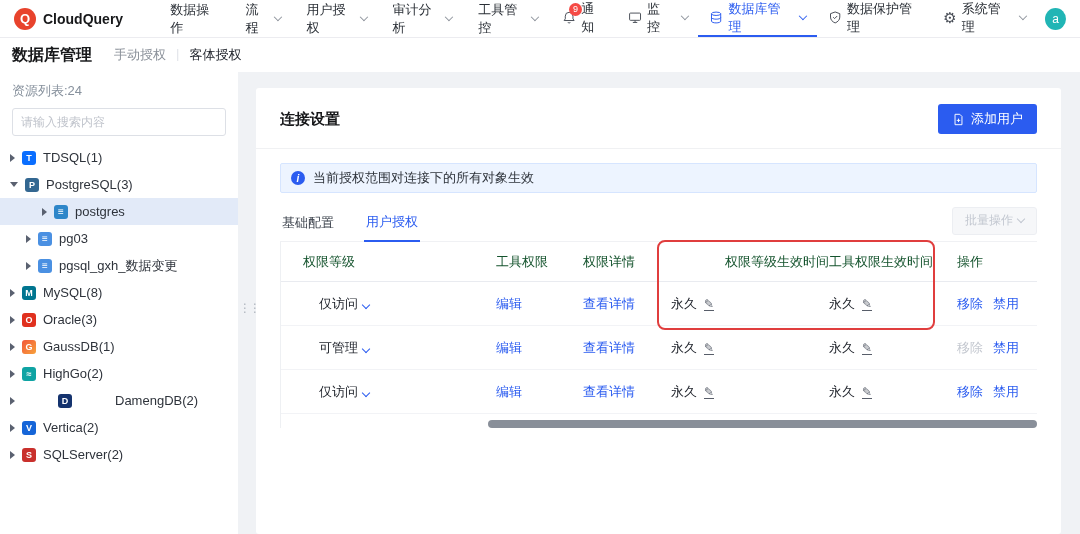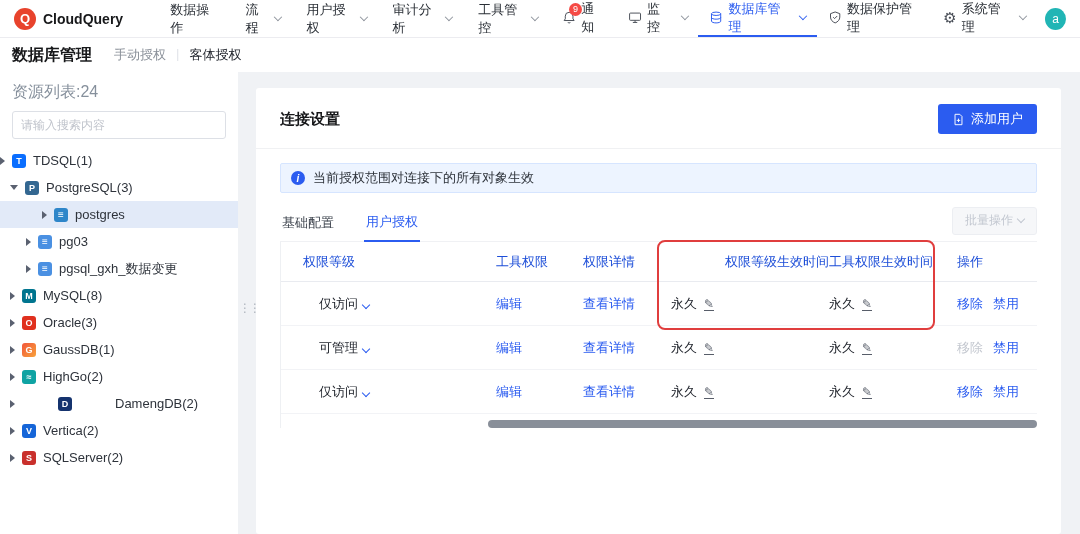--- a/index.html
+++ b/index.html
@@ -39,21 +39,21 @@
   .subheader { height:34px; background:#fff; display:flex; align-items:center; padding:0 12px; }
   .page-title { font-size:16px; font-weight:bold; color:#17181a; }
   .sub-links { display:flex; margin-left:22px; }
   .sub-link { color:#8a9099; cursor:pointer; }
   .sub-link.active { color:#1d2129; }
   .sub-divider { color:#e2e4e9; margin:0 10px; }
 
   
   .main { display:flex; height:462px; }
   .sidebar { width:238px; background:#fff; flex:none; overflow:hidden; }
-  .resource-label { font-size:16px; color:#86909c; padding:10px 12px 6px; }
+  .resource-label { font-size:13px; color:#86909c; padding:10px 12px 6px; }
   .search { width:214px; height:28px; margin:2px 12px 8px; border:1px solid #dde0e6; border-radius:3px;
     padding:0 8px; font-size:12px; font-family:inherit; color:#1d2129; outline:none; }
   .search::placeholder { color:#c0c4cc; }
   .tree-row { height:27px; display:flex; align-items:center; cursor:pointer; }
   .tree-row.sel { background:#e2eaf8; }
   .tree-inner { display:flex; align-items:center; width:100%; height:100%; }
   .caret { width:0; height:0; border-left:5px solid #5a6170; border-top:4px solid transparent;
     border-bottom:4px solid transparent; margin-right:7px; flex:none; }
   .caret.exp { border-left:4px solid transparent; border-right:4px solid transparent;
     border-top:5px solid #5a6170; border-bottom:none; }
@@ -94,21 +94,21 @@
   .tab { padding:8px 2px 9px; margin-right:28px; color:#3c424c; cursor:pointer; }
   .tab.active { color:var(--accent); border-bottom:2px solid var(--accent); margin-bottom:-1px; }
   .btn-batch { margin-left:auto; margin-bottom:5px; height:28px; padding:0 12px;
     background:#f6f7f9; border:1px solid #eceef2; border-radius:3px; color:#c2c7d0;
     font-size:12px; font-family:inherit; display:flex; align-items:center; cursor:not-allowed; }
   .btn-batch .chev { border-color:#c2c7d0; }
 
   .table-wrap { margin:0 24px; position:relative; border-left:1px solid #eef0f3; }
   .thead, .trow { display:flex; align-items:center; }
   .thead { height:40px; border-bottom:1px solid #e9ebf0; }
-  .hc { font-size:13px; color:#1d4ed8; font-weight:500; }
+  .hc { font-size:13px; color:#14532d; font-weight:500; }
   .thead .idx-0 { width:195px; padding-left:22px; }
   .thead .idx-1 { width:95px;  padding-left:20px; }
   .thead .idx-2 { width:100px; padding-left:12px; }
   .thead .idx-3 { width:158px;text-align:right; }
   .thead .idx-4 { width:128px;font-family:Liberation Serif, serif; }
   .thead .idx-5 { width:80px; }
   .trow { height:44px; border-bottom:1px solid #f2f3f6; }
   .c1 { width:195px; padding-left:38px; }
   .c2 { width:95px;  padding-left:20px; }
   .c3 { width:100px; padding-left:12px; }
@@ -216,21 +216,21 @@
 </div>
 
 <div class="main">
 
   <div class="sidebar">
     <div class="resource-label">资源列表:24</div>
     <input class="search" type="text" placeholder="请输入搜索内容" style="">
     <div class="tree">
 
         <div class="tree-row idx-0">
-          <div class="tree-inner" style="">
+          <div class="tree-inner" style="padding-left: 10px;">
             <span class="caret"></span>
             <span class="tree-icon ti-tdsql"></span>
             <span class="tree-label">TDSQL(1)</span>
           </div>
         </div>
 
         <div class="tree-row idx-1">
           <div class="tree-inner" style="padding-left: 10px;">
             <span class="caret exp"></span>
             <span class="tree-icon ti-postgresql"></span>

